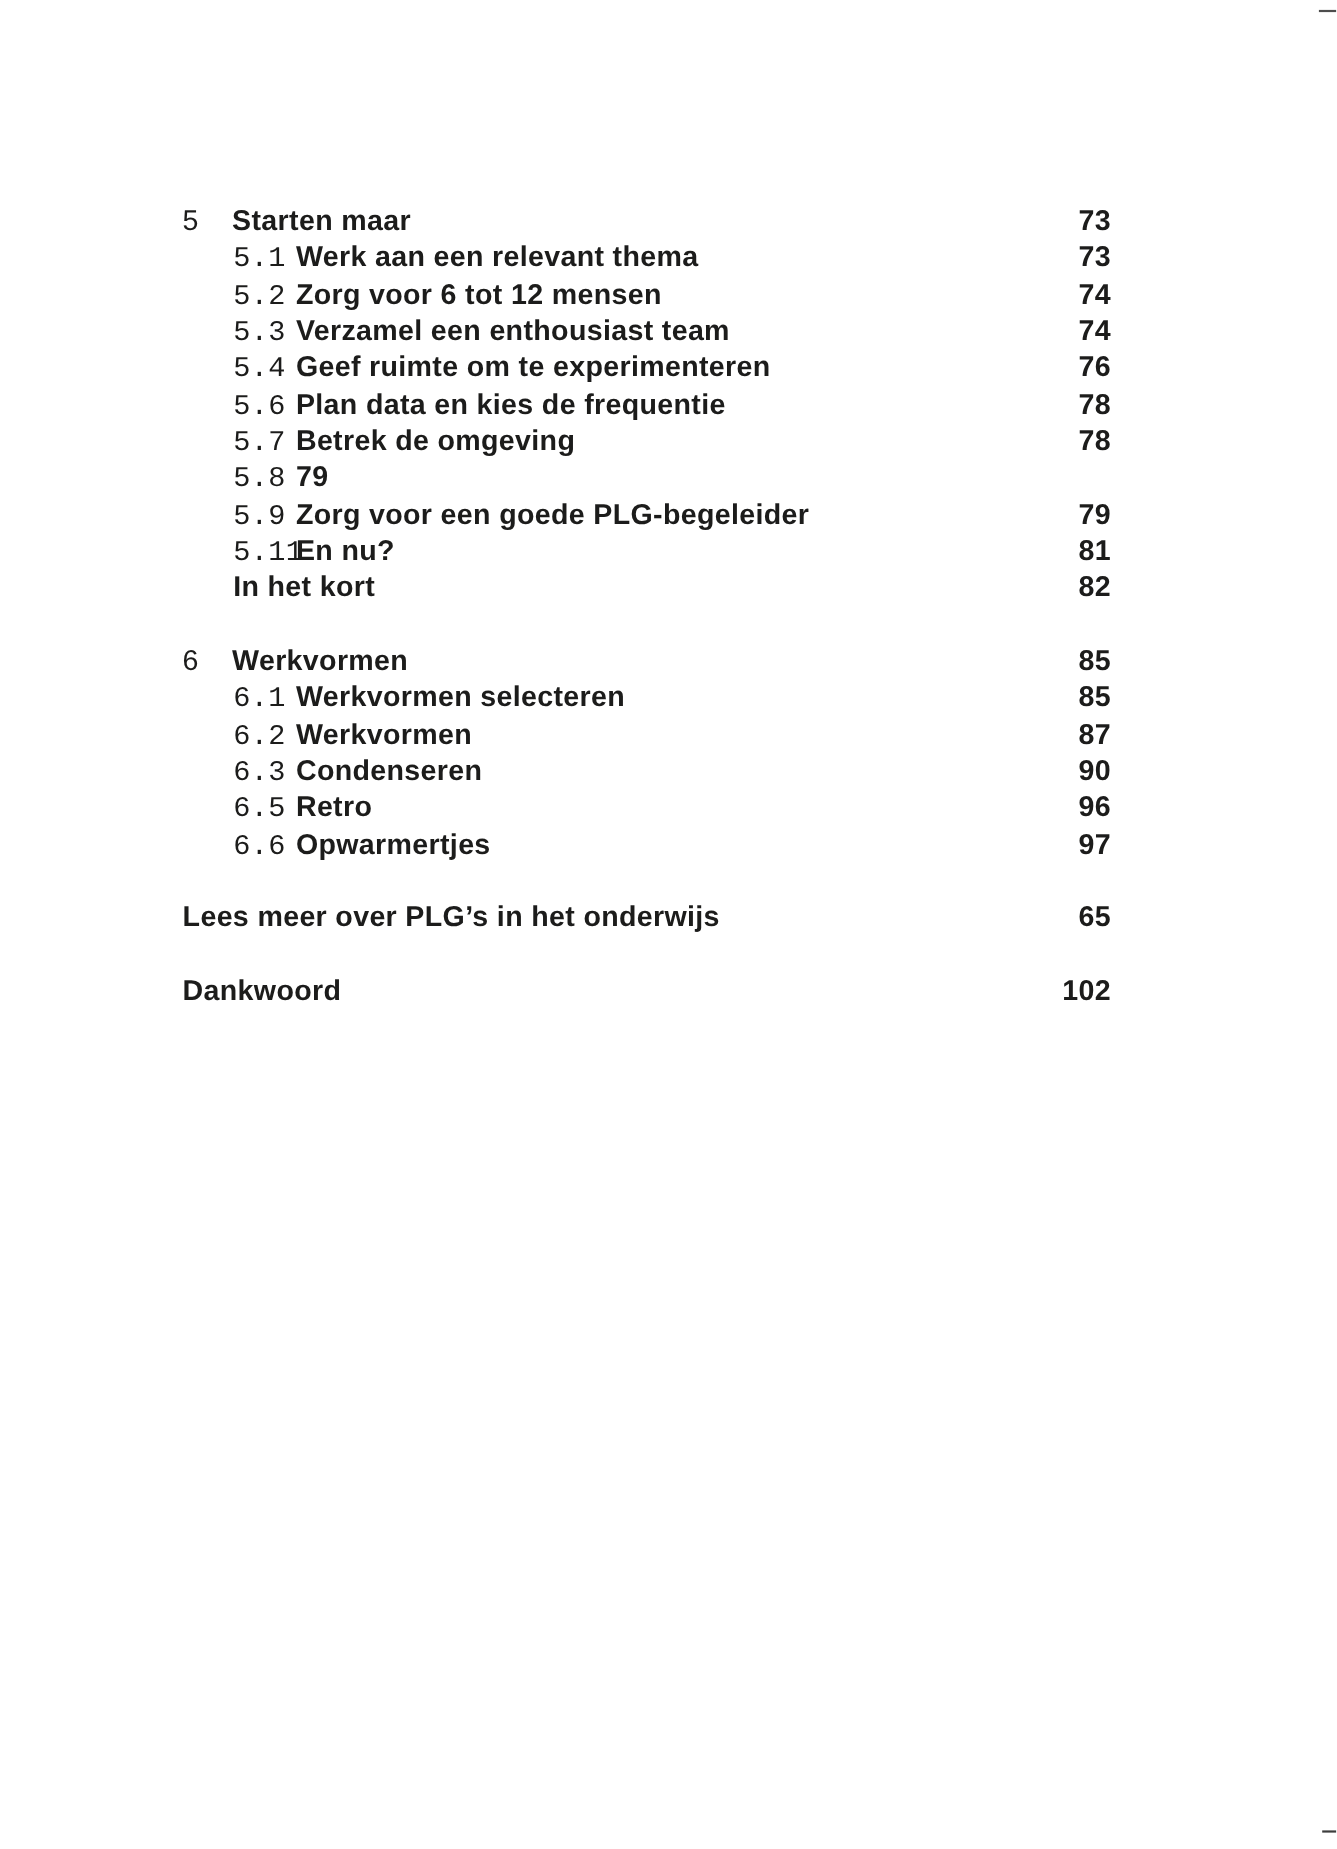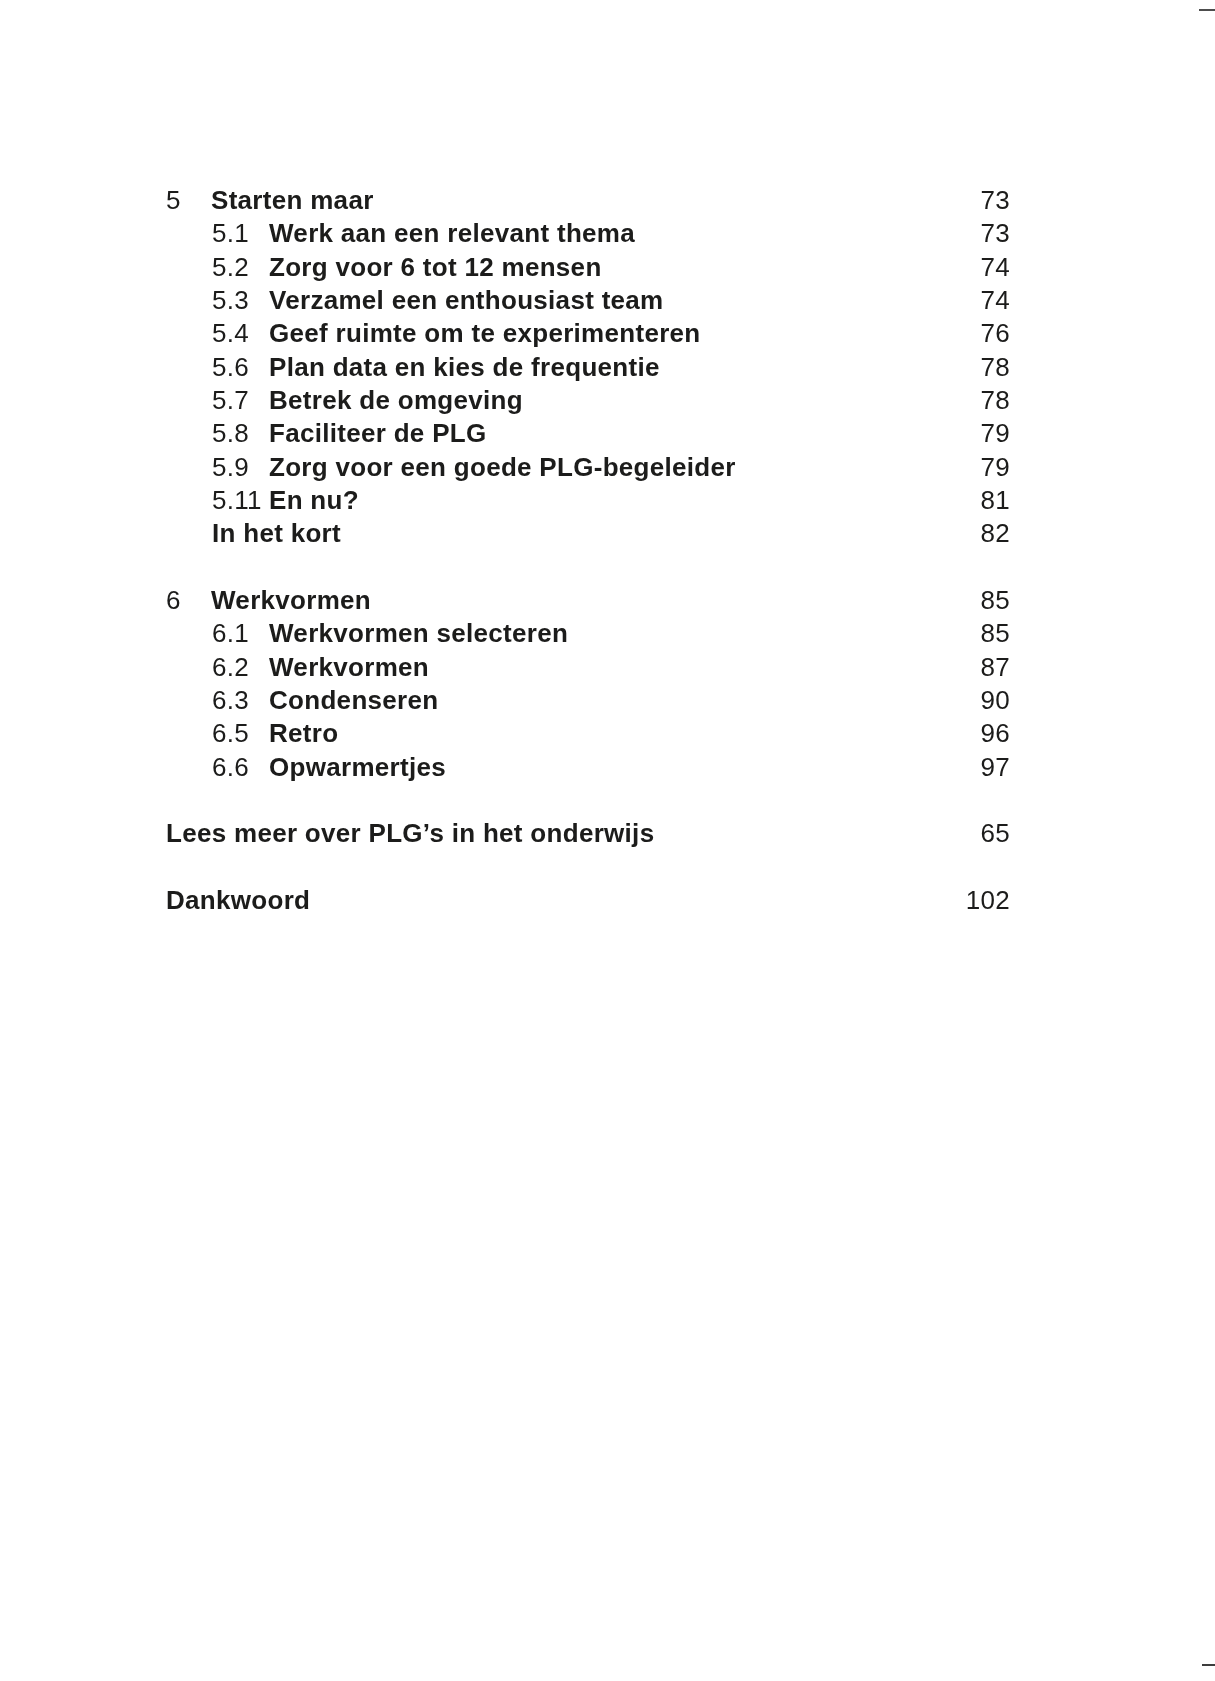--- a/index.html
+++ b/index.html
@@ -39,29 +39,31 @@
     width: 45px;
     flex: 0 0 45px;
   }
   .row.section {
     padding-left: 46px;
   }
   .row.section .num {
     display: inline-block;
     width: 57px;
     flex: 0 0 57px;
+    font-family: Liberation Mono, monospace;
   }
   .title {
     flex: 1 1 auto;
     overflow: hidden;
     font-weight: bold;
   }
   .pagenum {
     flex: 0 0 auto;
     text-align: center;
+    font-weight: bold;
   }
   .crop-mark {
     position: absolute;
     height: 2px;
   }
   .crop-mark.top-right {
     left: 1199px;
     top: 9px;
     width: 16px;
     background: #4d4d4d;
@@ -111,21 +113,20 @@
           <span class="title">Plan data en kies de frequentie</span>
           <span class="pagenum">78</span>
         </div>
         <div class="row section">
           <span class="num">5.7</span>
           <span class="title">Betrek de omgeving</span>
           <span class="pagenum">78</span>
         </div>
         <div class="row section">
           <span class="num">5.8</span>
-          <span class="title">Faciliteer de PLG</span>
           <span class="pagenum">79</span>
         </div>
         <div class="row section">
           <span class="num">5.9</span>
           <span class="title">Zorg voor een goede PLG-begeleider</span>
           <span class="pagenum">79</span>
         </div>
         <div class="row section">
           <span class="num">5.11</span>
           <span class="title">En nu?</span>

